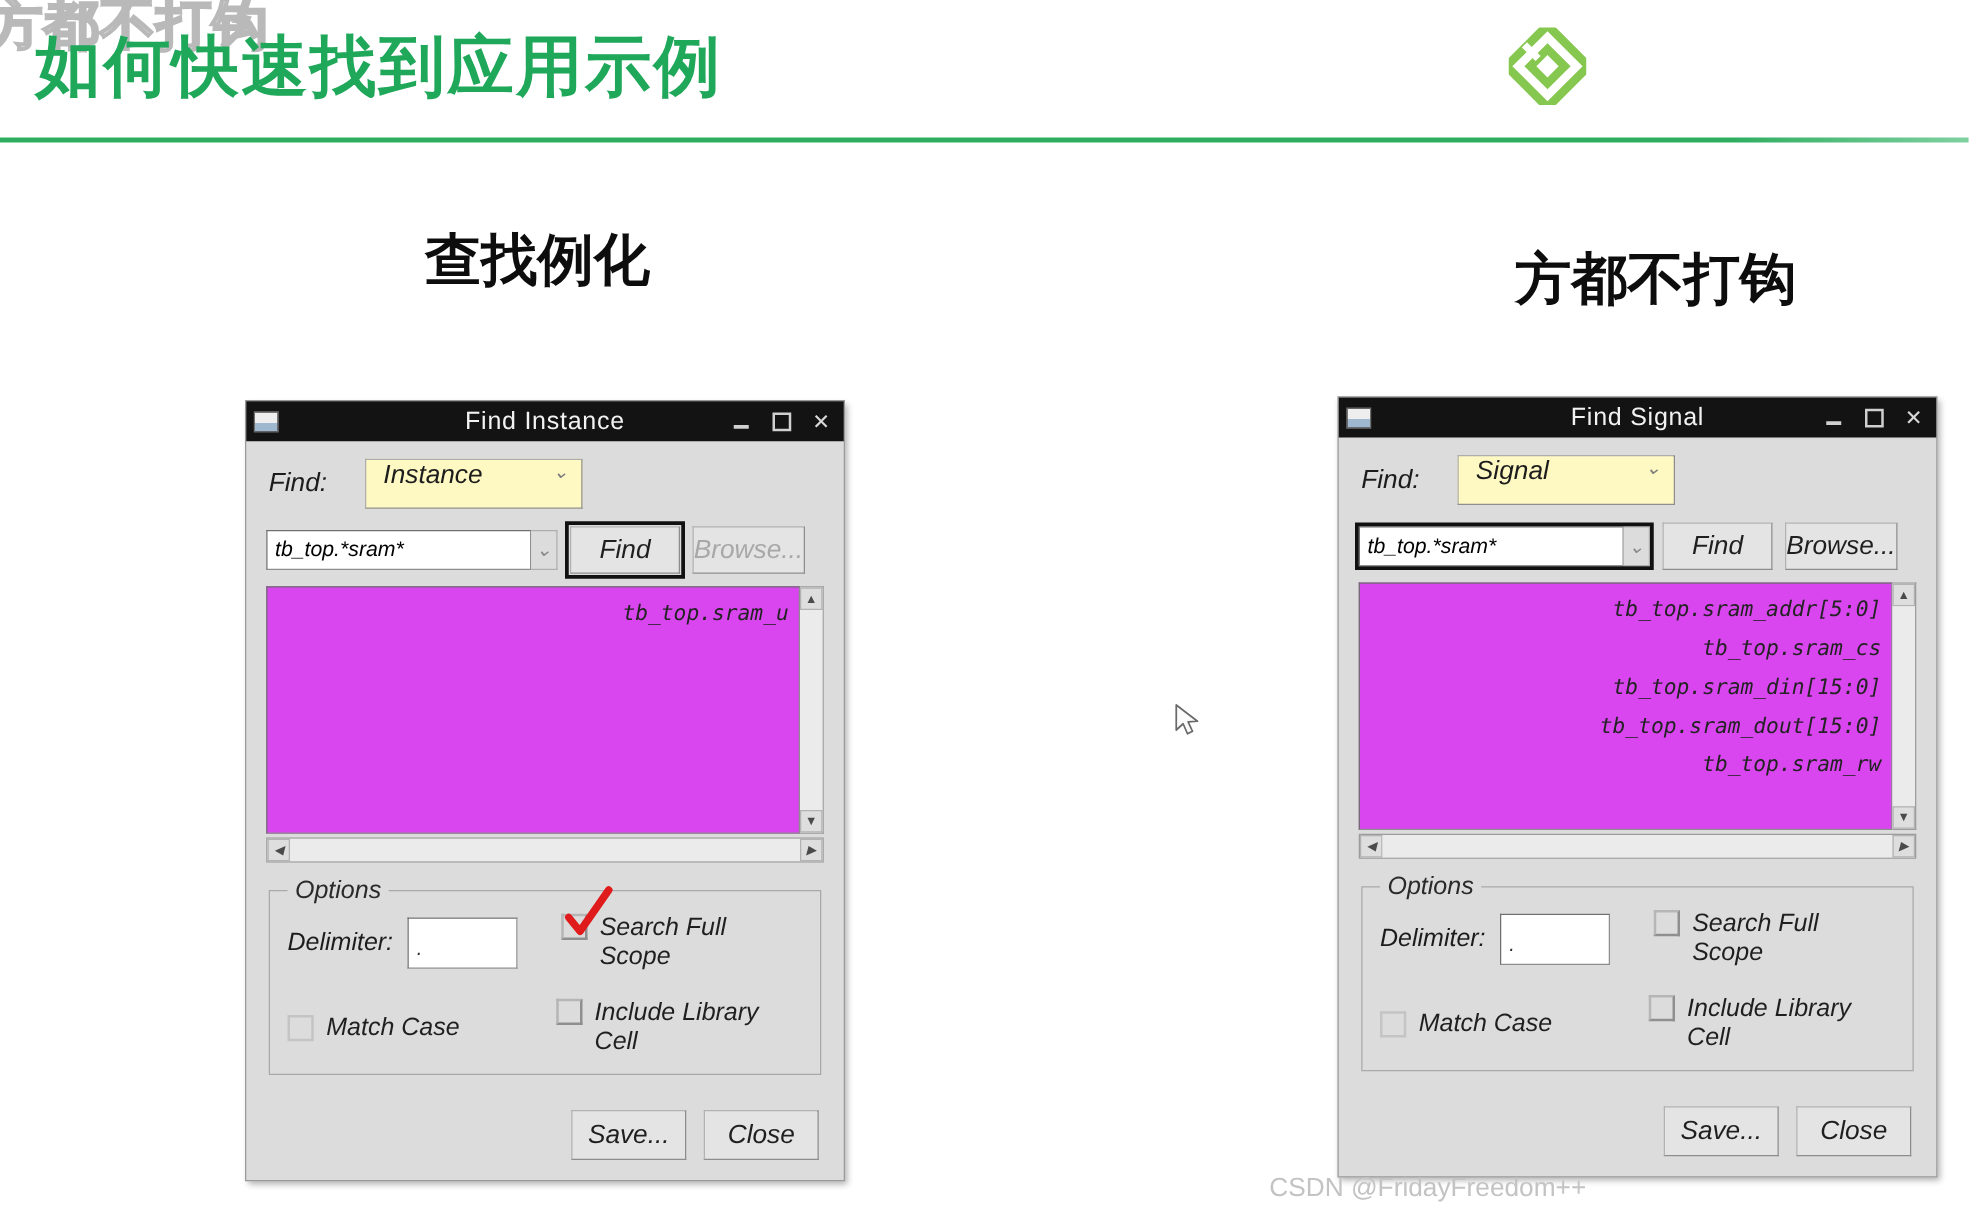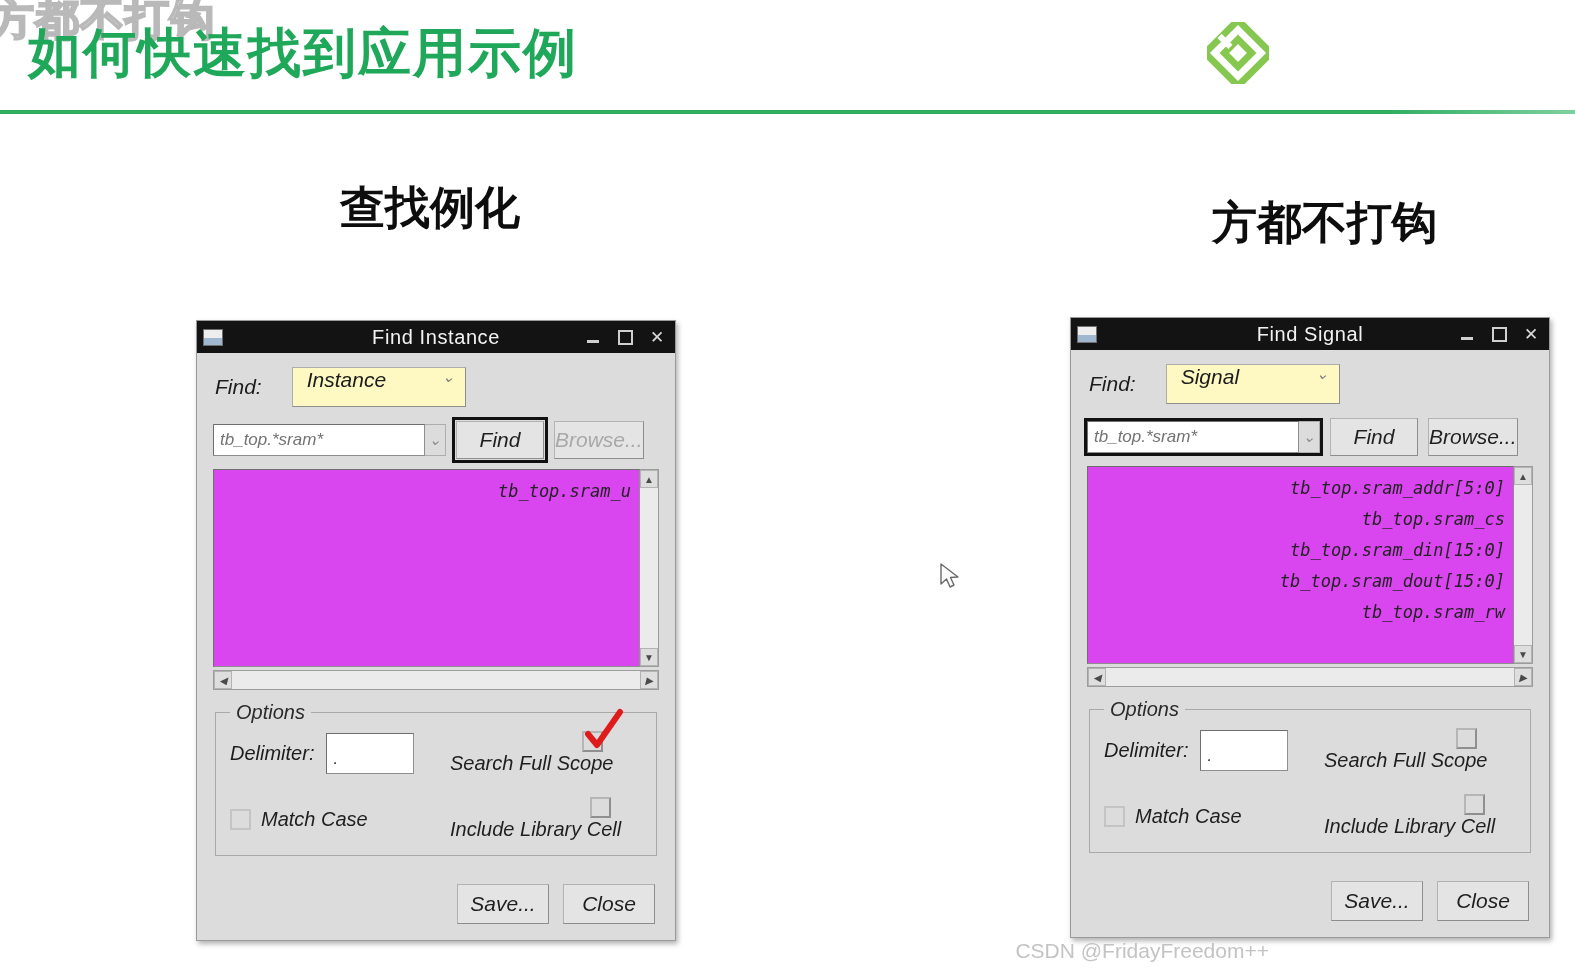--- a/index.html
+++ b/index.html
@@ -135,21 +135,21 @@
   .query-input-wrap { display: flex; align-items: stretch; }
   .query-input {
     width: 198px; height: 30px;
     background: #ffffff;
     border: 1px solid #8e8e8e;
     border-top-color: #6f6f6f; border-left-color: #6f6f6f;
     font-size: 17px;
     padding: 0 6px;
     display: flex; align-items: center;
     font-family: "Liberation Sans", sans-serif;
-    color: #737373;
+    color: #000000;
   }
   .query-input-wrap.focused { outline: 3px solid #111111; outline-offset: 0; }
   .query-drop {
     width: 20px;
     background: #dcdcdc;
     border: 1px solid #aeaeae;
     border-left: none;
     display: flex; align-items: center; justify-content: center;
     color: #8a8a8a; font-size: 15px;
   }
@@ -221,21 +221,21 @@
     position: absolute;
     top: -12px; left: 14px;
     background: #dcdcdc;
     padding: 0 6px;
     font-size: 20px;
     color: #2a2a2a;
   }
   .opt-row { display: flex; align-items: center; }
   .opt-row.r1 { margin-bottom: 22px; }
   .opt-left { width: 220px; display: flex; align-items: center; }
-  .opt-right { display: flex; align-items: flex-end; flex-direction: column; }
+  .opt-right { display: flex; align-items: flex-start; }
   .opt-label { font-size: 20px; color: #1f1f1f; }
   .delim-label { font-size: 20px; margin-right: 12px; }
   .delim-input {
     width: 80px; height: 34px;
     background: #ffffff;
     border: 1px solid #8e8e8e;
     border-top-color: #6f6f6f; border-left-color: #6f6f6f;
     font-size: 16px;
     display: flex; align-items: flex-end;
     padding: 0 0 5px 6px;

